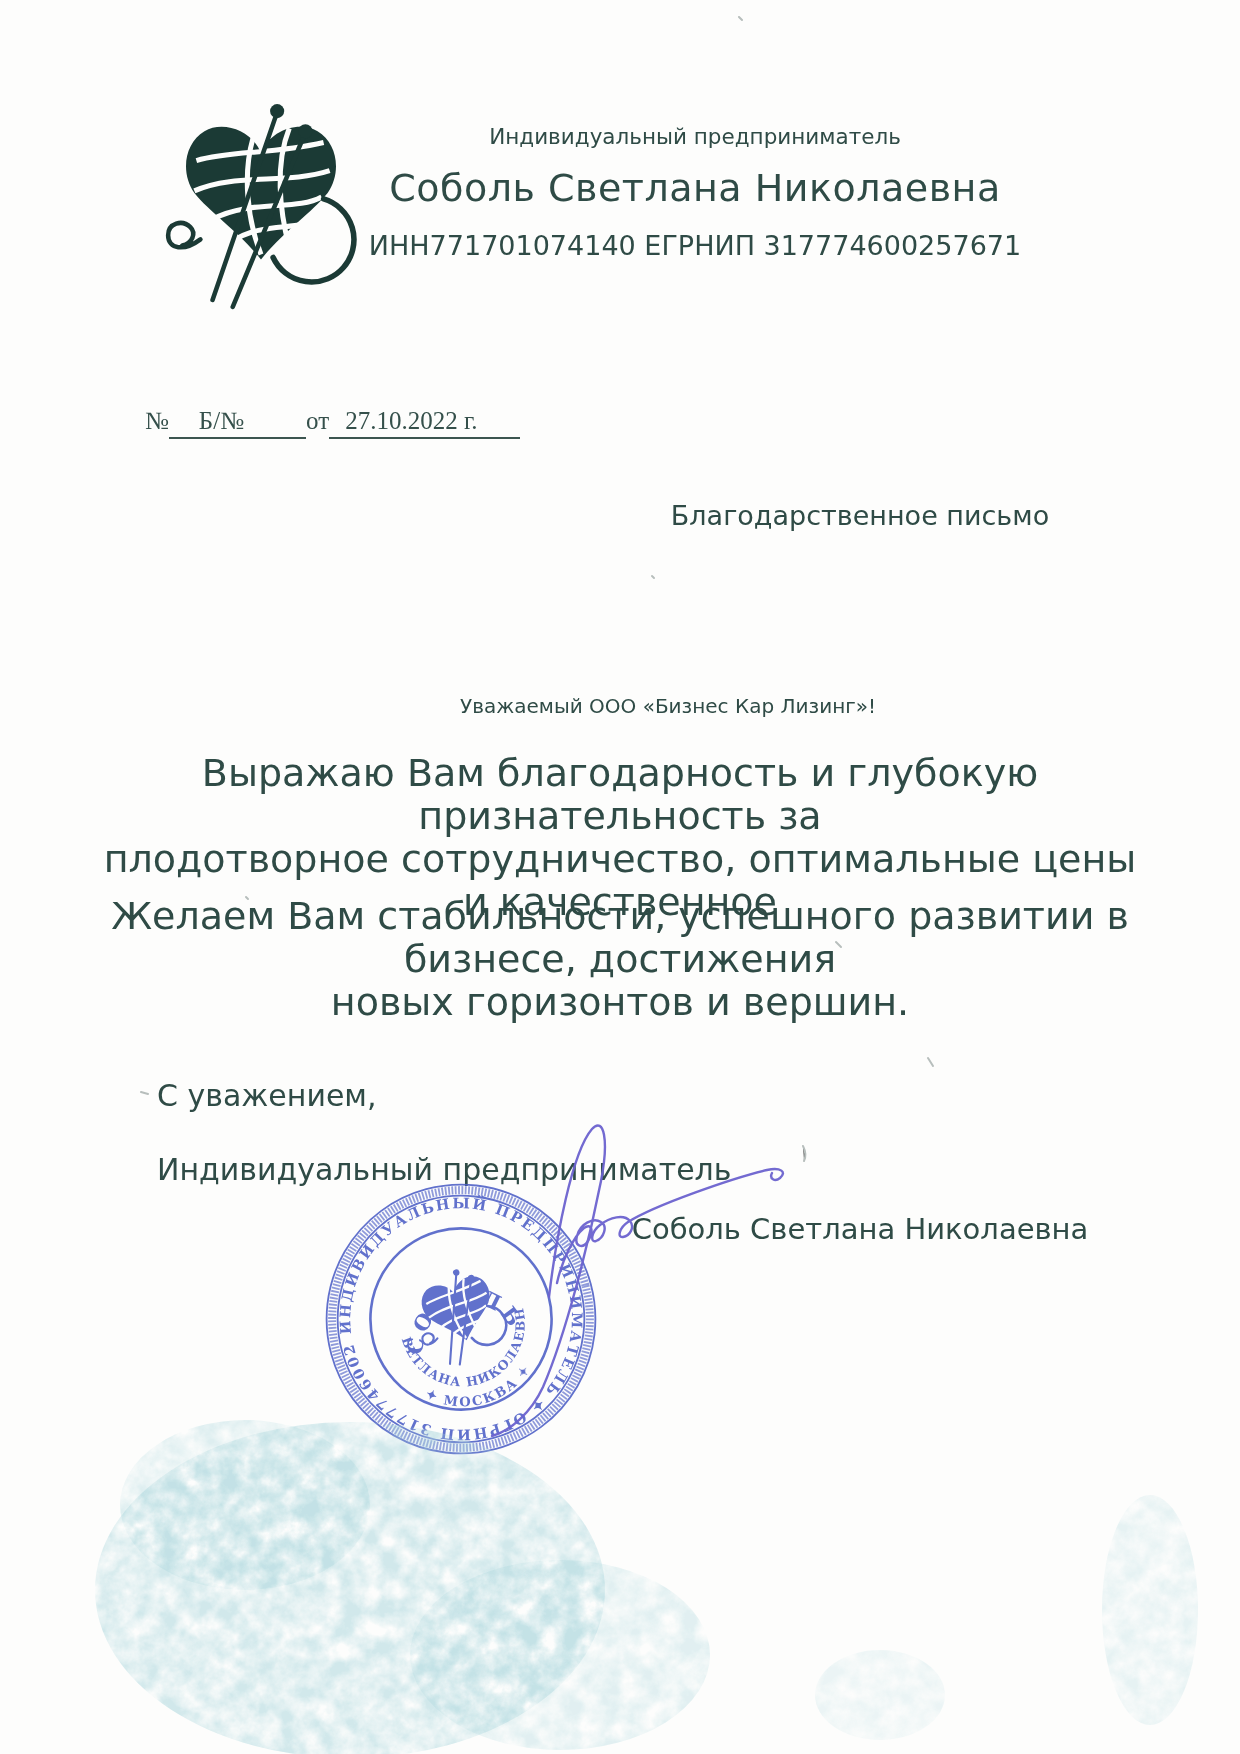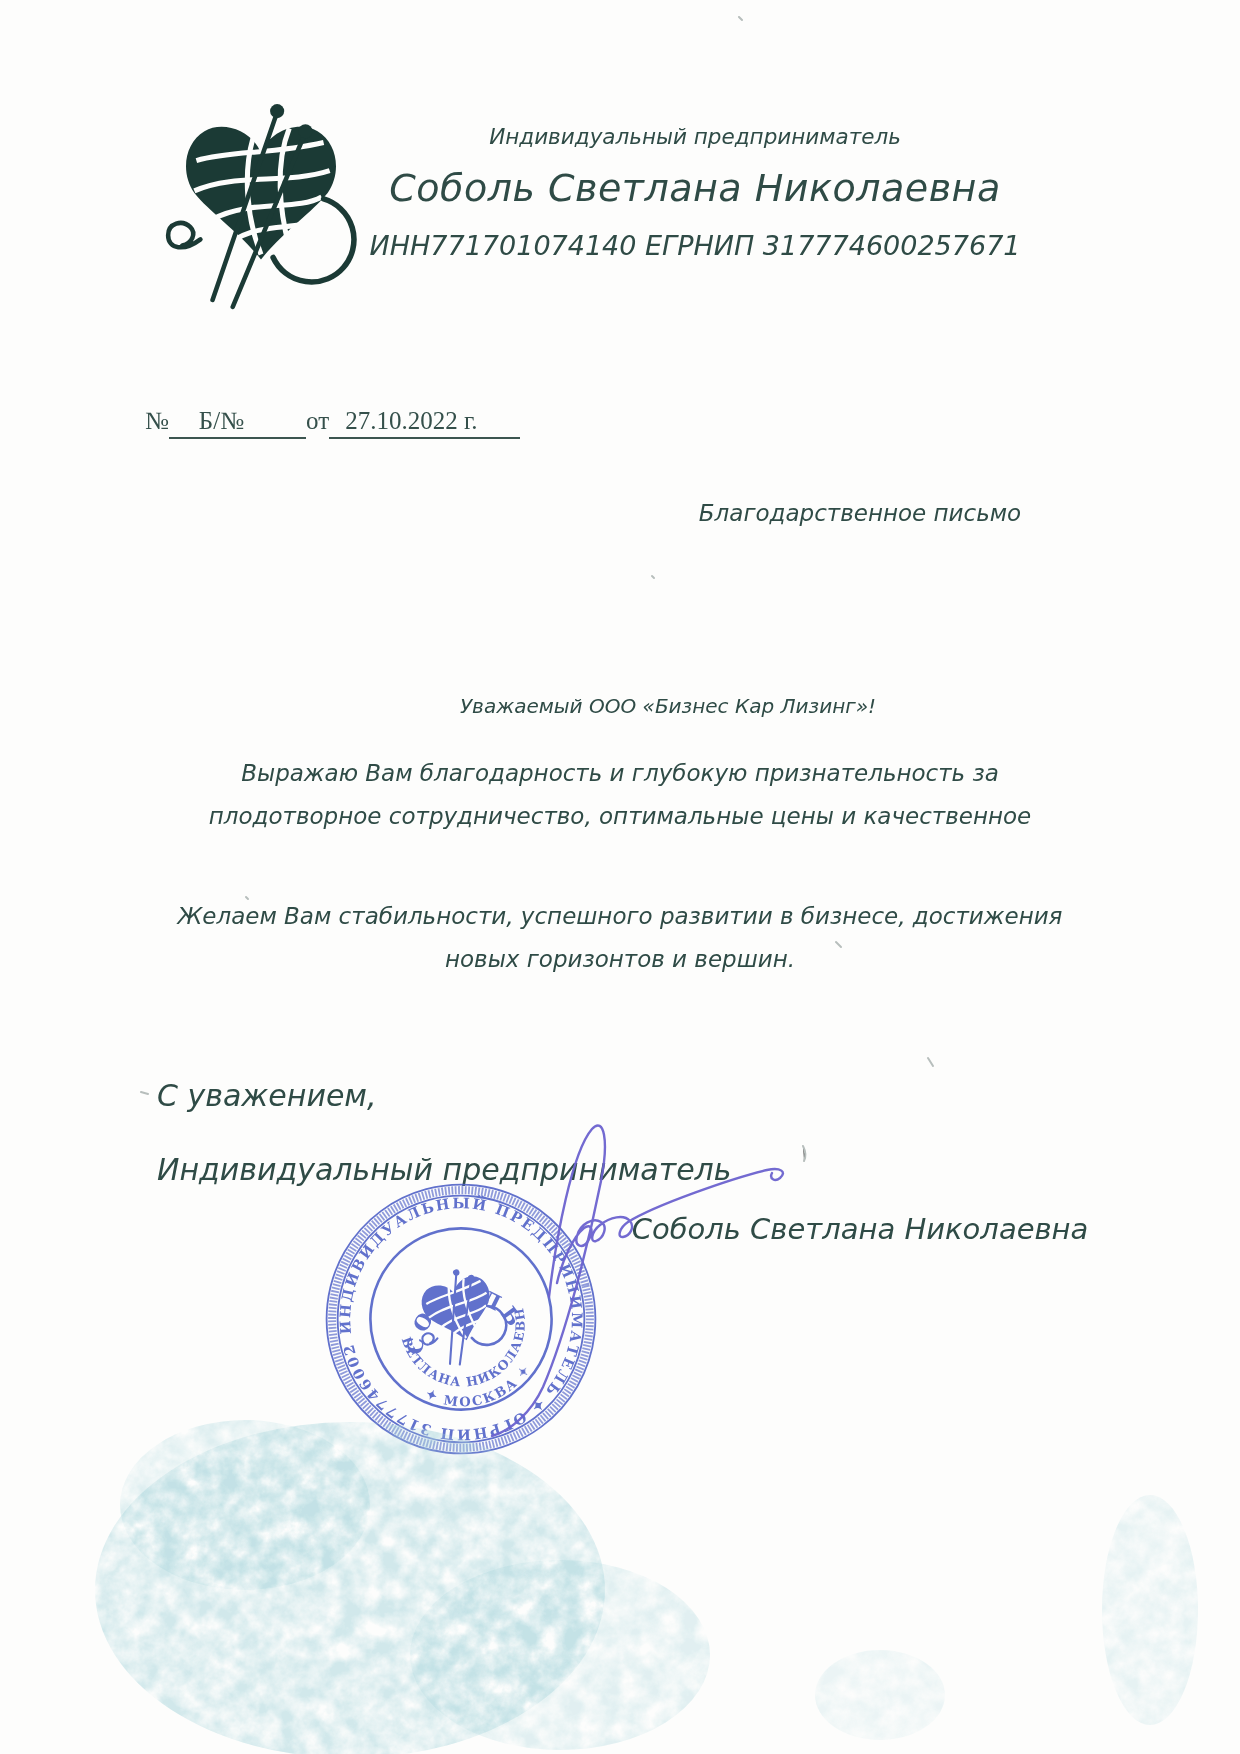--- a/index.html
+++ b/index.html
@@ -9,40 +9,40 @@
     --signature-ink:#6c63cf;
     --smudge:#aed8de;
   }
   html,body{margin:0;padding:0;}
   body{
     width:1240px;height:1754px;position:relative;overflow:hidden;
     background:#fdfdfc;color:var(--ink-text);
     font-family:"DejaVu Sans", sans-serif;
   }
   .abs{position:absolute;}
-  .it{font-style:italic;}
+  .it{}
   .center{text-align:center;}
 
   
   .letterhead{left:340px;top:122px;width:710px;}
   .org-type{font-size:21.5px;line-height:30px;}
   .person-name{font-size:38px;line-height:48px;margin-top:12px;letter-spacing:.5px;}
   .requisites{font-size:27px;line-height:28px;margin-top:20px;}
 
   
   .refline{
     left:145px;top:398px;font-family:"Liberation Serif", serif;
     font-size:25px;color:#35504b;white-space:nowrap;margin-top:9px;
   }
   .refline .u{border-bottom:2px solid #3c5550;padding-bottom:2px;display:inline-block;}
   .refline .gap{display:inline-block;border-bottom:2px solid #3c5550;height:1em;vertical-align:bottom;}
 
-  .letter-title{left:620px;top:500px;width:480px;font-size:23px;}
+  .letter-title{left:620px;top:500px;width:480px;font-size:27px;}
   .salutation{left:168px;top:694px;width:1000px;font-size:20px;}
-  .para{left:98px;width:1044px;font-size:23px;line-height:43px;}
+  .para{left:98px;width:1044px;font-size:38px;line-height:43px;}
   .para1{top:752px;}
   .para2{top:895px;}
 
   .closing{left:157px;top:1078px;font-size:30px;text-align:right;}
   .role{left:157px;top:1152px;font-size:30px;}
   .signer-name{left:620px;top:1212px;width:480px;font-size:29px;}
 
   .logo-box{left:158px;top:98px;width:206px;height:212px;color:var(--logo);}
   .stamp-box{left:310px;top:1168px;width:302px;height:302px;color:var(--stamp-blue);opacity:.88;}
   .overlay{left:0;top:0;width:1240px;height:1754px;pointer-events:none;}

